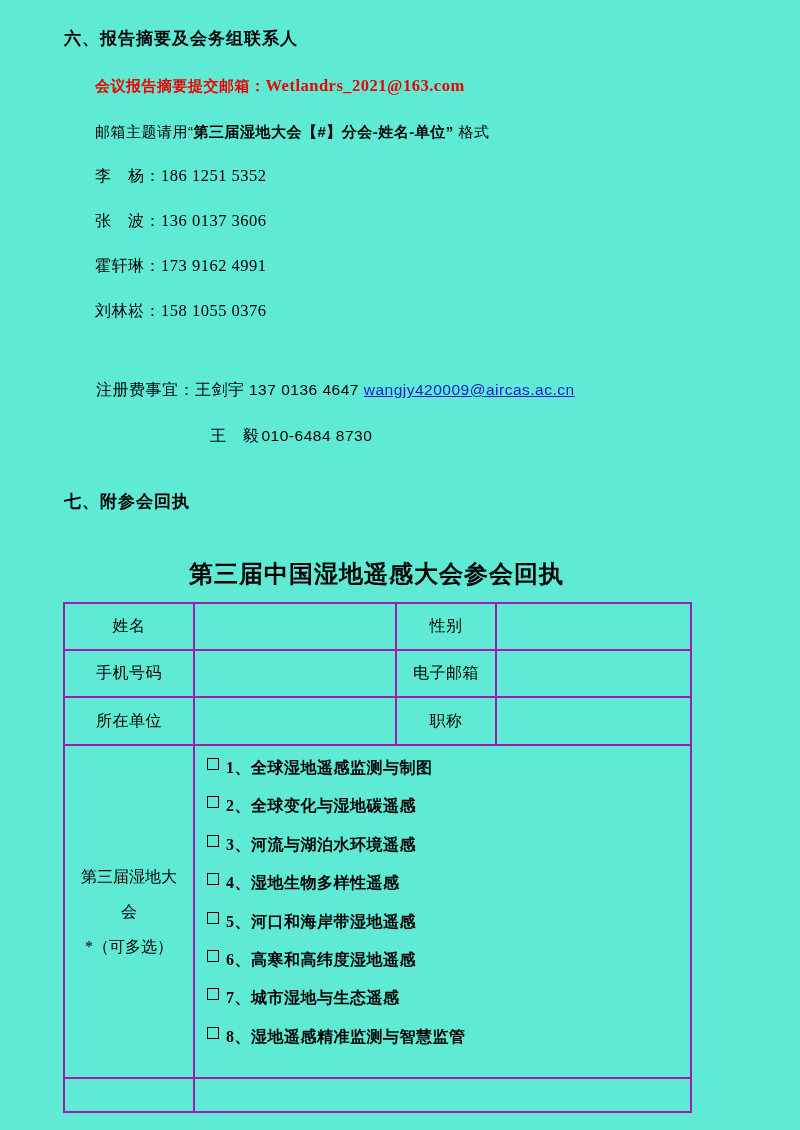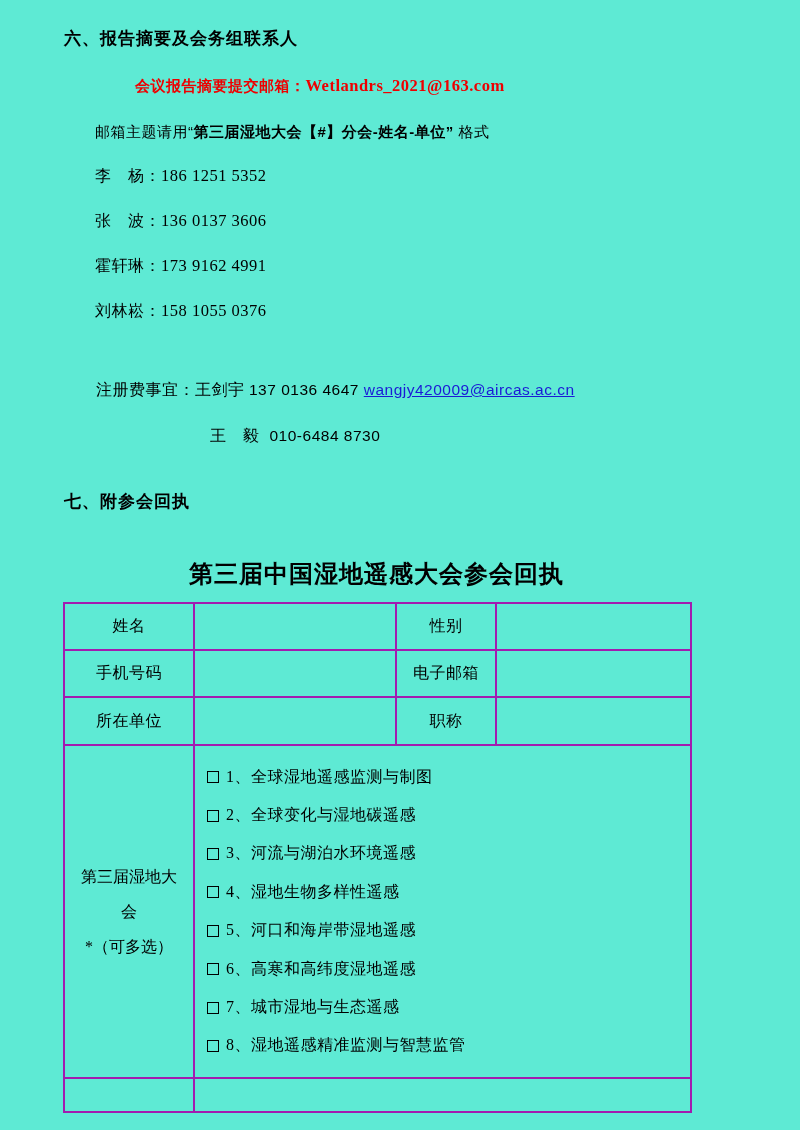--- a/index.html
+++ b/index.html
@@ -24,21 +24,20 @@
     letter-spacing: 1px;
   }
 
   
   .red-line {
     font-family: "Liberation Sans", sans-serif;
     font-weight: bold;
     font-size: 15px;
     color: #ee0000;
     letter-spacing: 0.5px;
-    margin-left: 40px;
   }
   .red-line .latin-email {
     font-family: "Liberation Serif", serif;
     font-size: 16.5px;
   }
 
   
   .subject-line {
     font-family: "Liberation Sans", sans-serif;
     font-size: 15px;
@@ -52,21 +51,21 @@
 
   .reg-line { font-size: 16px; letter-spacing: 0.5px; }
   .reg-line .phone-sans { font-family: "Liberation Sans", sans-serif; font-size: 15.5px; }
   .email-link {
     font-family: "Liberation Sans", sans-serif;
     font-size: 15.5px;
     color: #1a1ad6;
     text-decoration: underline;
     cursor: pointer;
   }
-  .reg-line2 .phone-sans { margin-left: 10px; }
+  .reg-line2 .phone-sans { margin-left: 2px; }
 
   
   .form-title-wrap {
     left: 63px; top: 558px; width: 627px;
     text-align: center;
   }
   .form-title {
     font-size: 24px;
     font-weight: bold;
     letter-spacing: 1px;
@@ -83,22 +82,23 @@
     border: 2px solid #a21caf;
     padding: 12px;
     vertical-align: middle;
   }
   td.lbl-cell { text-align: center; letter-spacing: 0.5px; }
   td.sess-lbl-cell { text-align: center; line-height: 35px; }
   td.sess-list-cell { vertical-align: top; padding: 9px 6px 0 7px; }
   .sess-item {
     height: 38.4px;
     display: flex;
-    align-items: center;
+    align-items: flex-start;
     letter-spacing: 0.5px;
+    font-weight: bold;
   }
   .cb {
     display: inline-block;
     width: 12px; height: 12px;
     border: 1.5px solid #000;
     margin-right: 7px;
     flex: 0 0 auto;
   }
 
   

